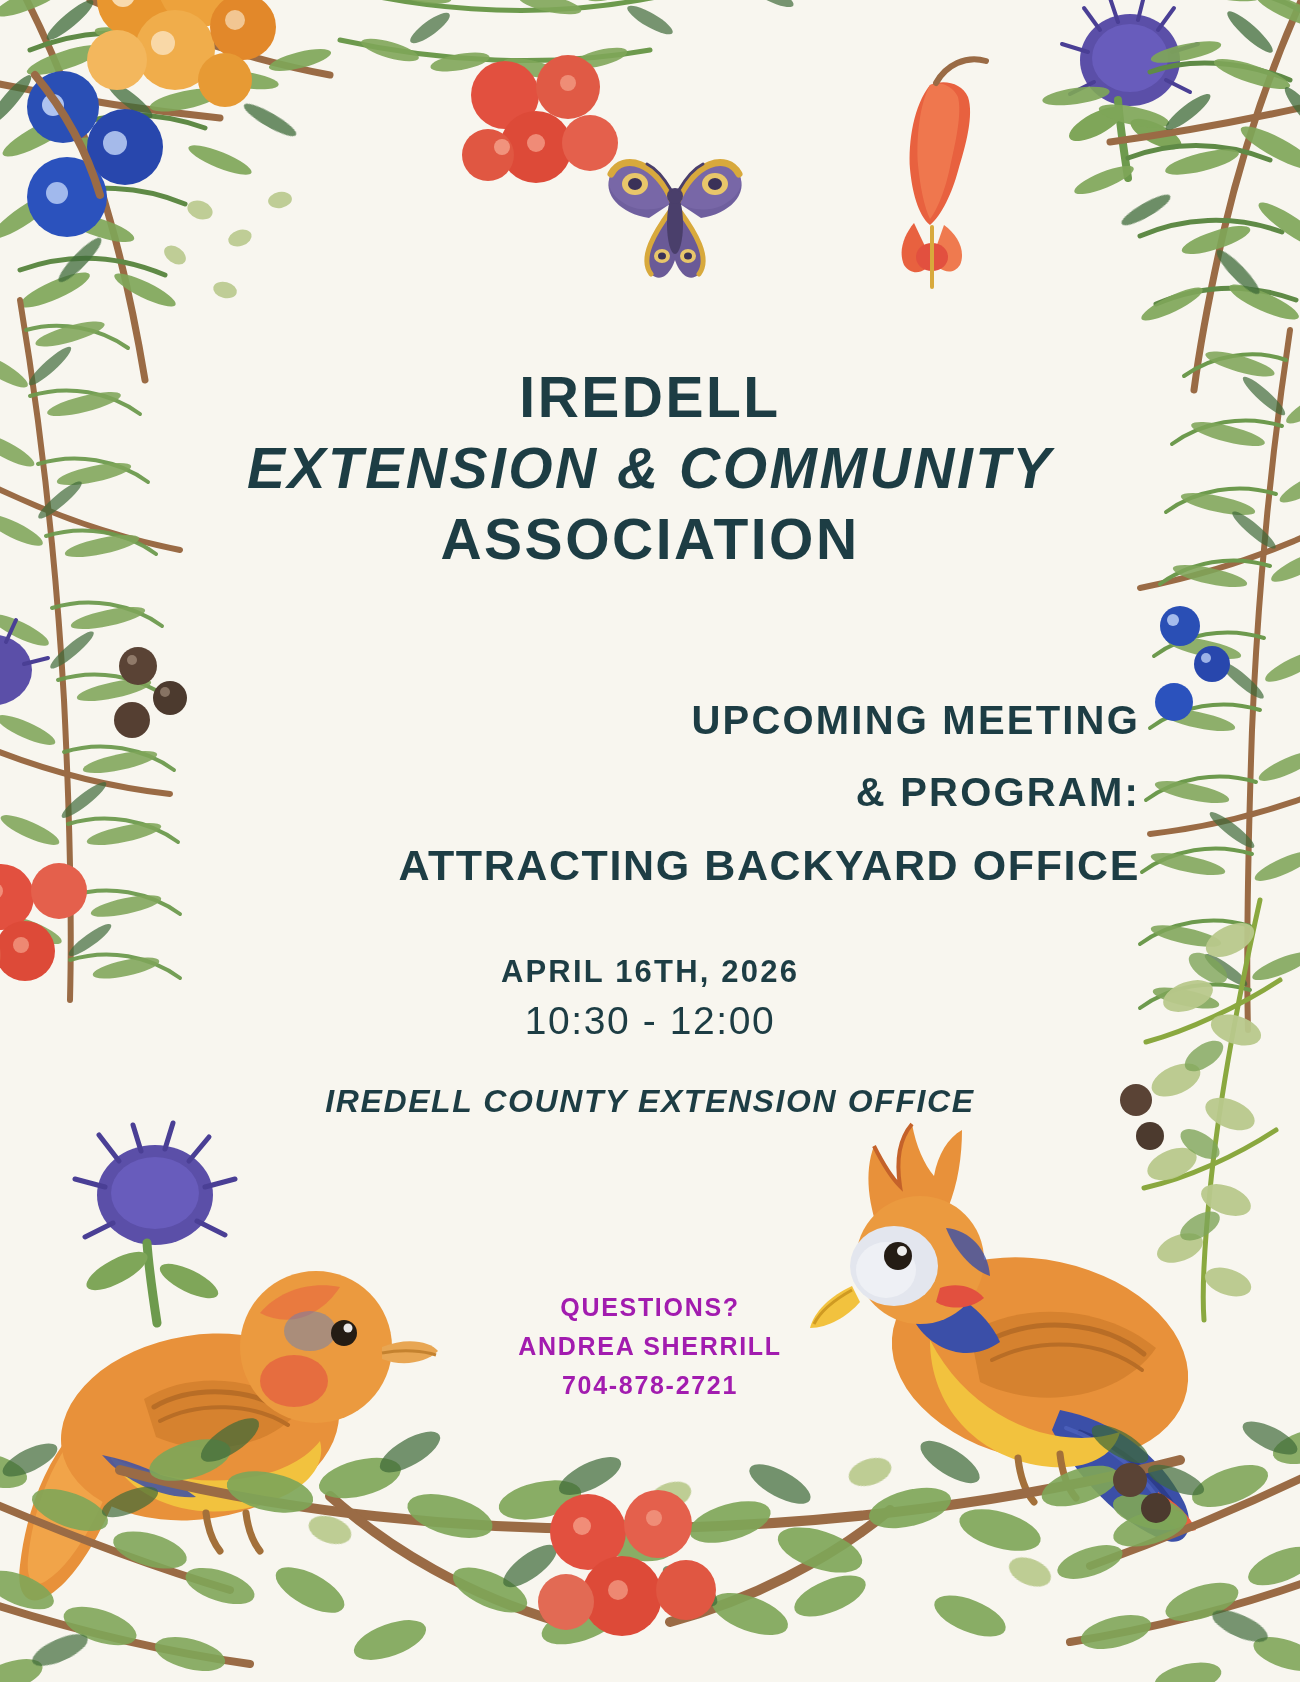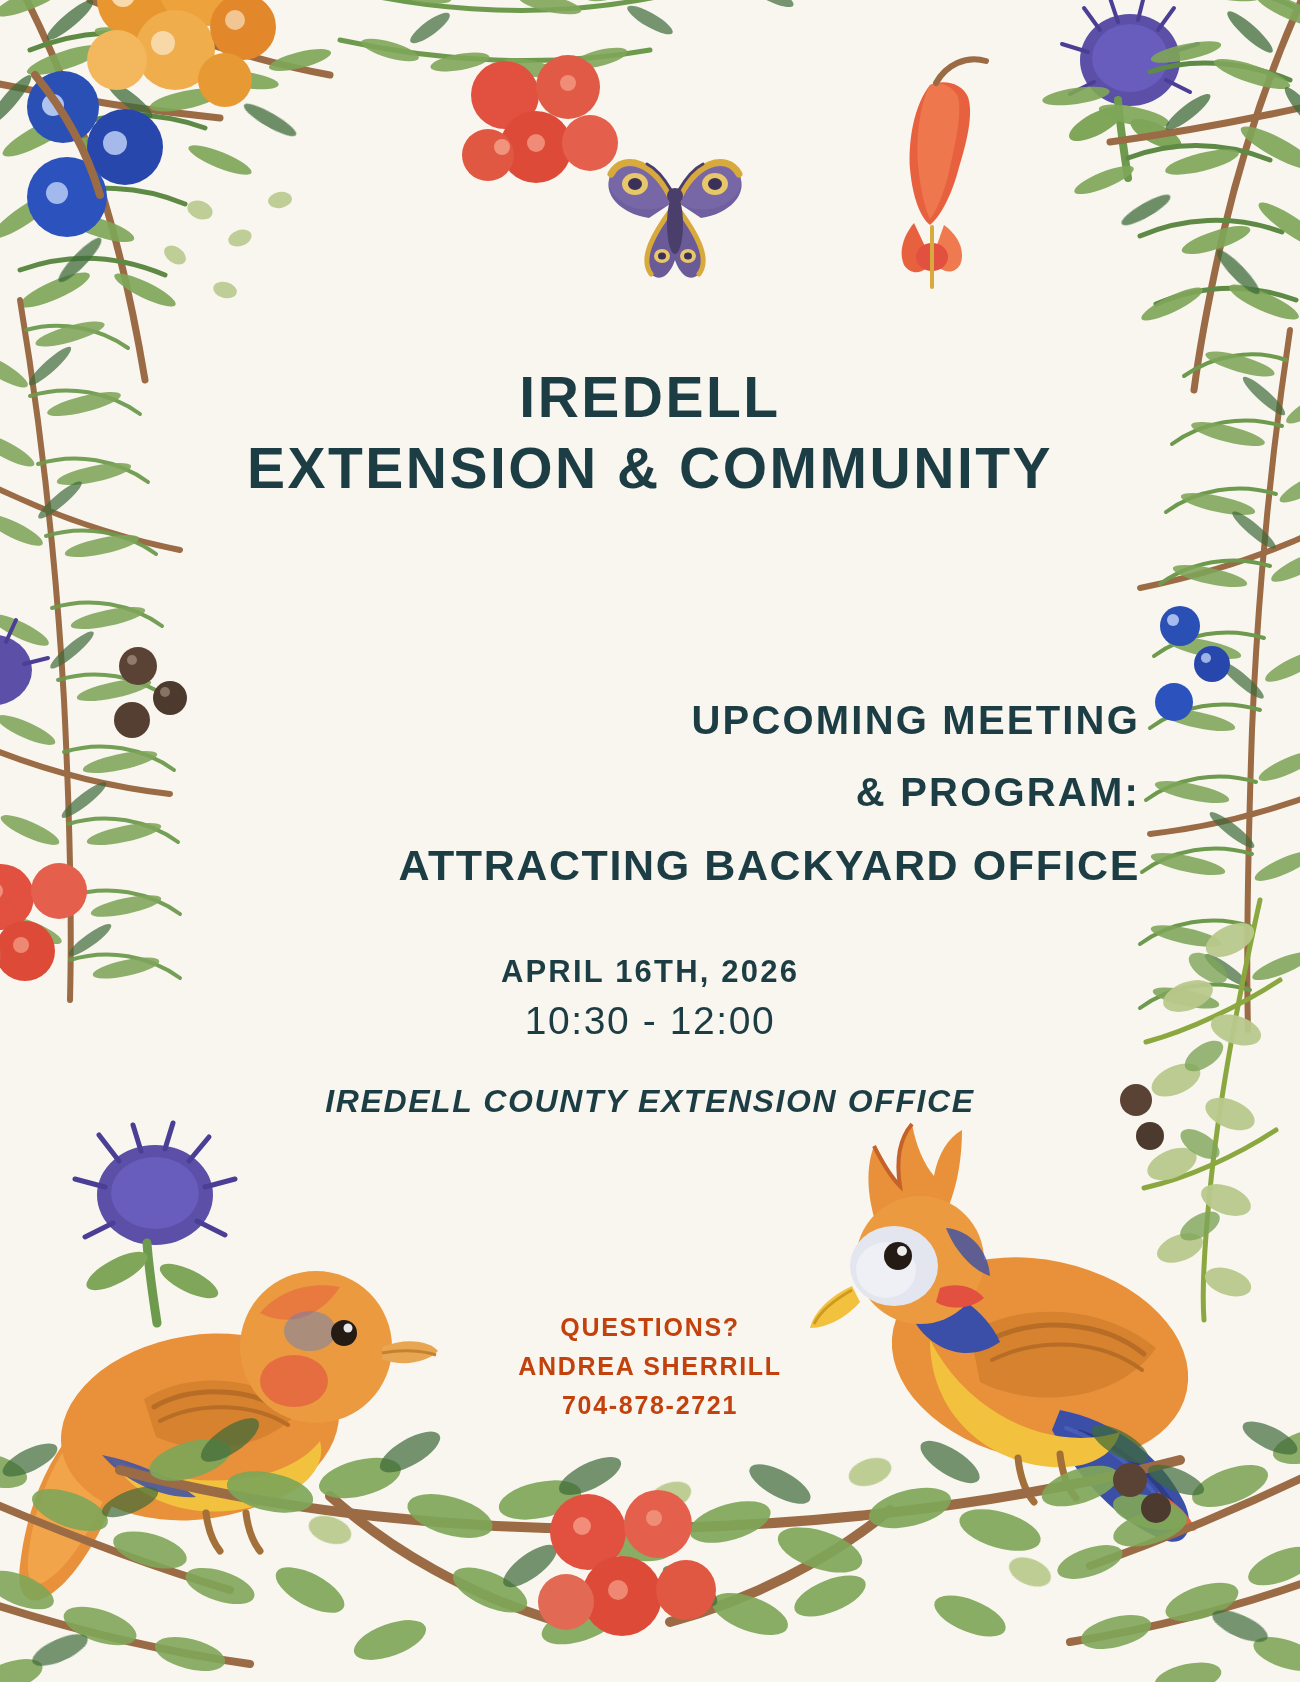--- a/index.html
+++ b/index.html
@@ -25,21 +25,21 @@
   }
   .title{
     position:absolute;left:50%;transform:translateX(-50%);
     top:362px;width:900px;
     font-size:57px;font-weight:bold;
     letter-spacing:2.5px;line-height:71px;
     color:#1d3d44;
     white-space:nowrap;
   }
   .title .l1{display:block;}
-  .title .l2{display:block;}
+  .title .l2{display:block;font-style:italic;}
   .title .l3{display:block;}
 
   .program{
     position:absolute;left:50%;transform:translateX(-50%);
     top:684px;width:980px;
     color:#1d3d44;
     text-align:right;
   }
   .program .p1,.program .p2{
     display:block;font-size:40px;font-weight:bold;
@@ -65,21 +65,21 @@
   .venue{
     position:absolute;left:50%;transform:translateX(-50%);
     top:1078px;width:1000px;
     font-size:32px;font-weight:bold;
     letter-spacing:1.6px;line-height:46px;
     color:#1d3d44;white-space:nowrap;font-style:italic;
   }
 
   .contact{
     position:absolute;left:50%;transform:translateX(-50%);
-    top:1288px;width:620px;color:#c2410c;margin-top:20px;
+    top:1288px;width:620px;color:#a21caf;
   }
   .contact span{
     display:block;font-size:25px;font-weight:bold;
     letter-spacing:1.7px;line-height:39px;white-space:nowrap;
   }
 </style>
 </head>
 <body>
 
 <div id="poster">
@@ -699,20 +699,21 @@
         <circle cx="96" cy="88" r="15" fill="#4c3a2e"></circle>
       </g>
     </svg>
   </div>
 
   <div class="content">
 
     <div class="title">
       <span class="l1">IREDELL</span>
       <span class="l2">EXTENSION &amp; COMMUNITY</span>
+      <span class="l3">ASSOCIATION</span>
     </div>
 
     <div class="program">
       <span class="p1">UPCOMING MEETING</span>
       <span class="p2">&amp; PROGRAM:</span>
       <span class="p3">ATTRACTING BACKYARD OFFICE</span>
     </div>
 
     <div class="when">
       <span class="d1">APRIL 16TH, 2026</span>

